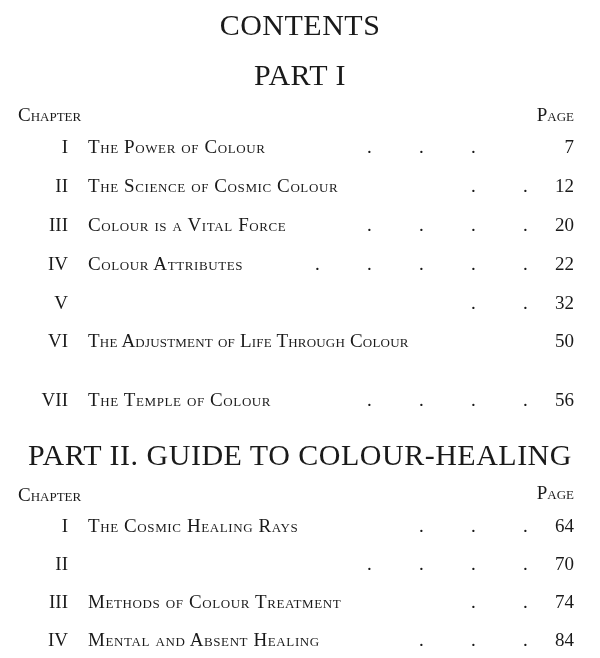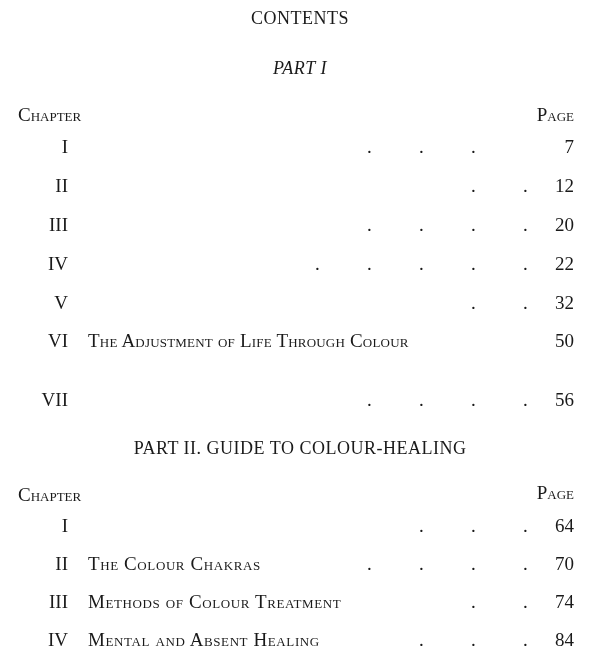--- a/index.html
+++ b/index.html
@@ -5,24 +5,24 @@
   html, body { margin: 0; padding: 0; }
   body {
     width: 600px; height: 658px; overflow: hidden;
     background: #ffffff;
     color: #1a1a1a;
     font-family: "Liberation Serif", "DejaVu Serif", serif;
     position: relative;
   }
   .title {
     position: absolute; left: 0; width: 600px; text-align: center;
-    font-size: 18px; letter-spacing: 0.5px;
+    font-size: 30px; letter-spacing: 0.5px;
   }
   .title.contents { top: 8px; }
-  .title.part1 { top: 58px; font-style: italic; }
+  .title.part1 { top: 58px; }
   .title.part2 { top: 438px; }
   .hdr {
     position: absolute; font-size: 19px; font-variant: small-caps;
   }
   .row {
     position: absolute; left: 0; width: 600px; height: 30px;
     font-size: 19px;
   }
   .num {
     position: absolute; right: 532px; text-align: right;
@@ -43,44 +43,48 @@
 
 <div>
   <div class="title contents">CONTENTS</div>
 
   <div class="title part1">PART I</div>
   <div class="hdr" style="left:18px; top:104px;">Chapter</div>
   <div class="hdr" style="right:26px; top:104px;">Page</div>
 
   <div class="row" style="top:136px;">
     <span class="num">I</span>
+    <span class="ttl">The Power of Colour</span>
     <span class="dot" style="left:367px">.</span>
     <span class="dot" style="left:419px">.</span>
     <span class="dot" style="left:471px">.</span>
     <span class="pg">7</span>
   </div>
 
   <div class="row" style="top:175px;">
     <span class="num">II</span>
+    <span class="ttl">The Science of Cosmic Colour</span>
     <span class="dot" style="left:471px">.</span>
     <span class="dot" style="left:523px">.</span>
     <span class="pg">12</span>
   </div>
 
   <div class="row" style="top:214px;">
     <span class="num">III</span>
+    <span class="ttl">Colour is a Vital Force</span>
     <span class="dot" style="left:367px">.</span>
     <span class="dot" style="left:419px">.</span>
     <span class="dot" style="left:471px">.</span>
     <span class="dot" style="left:523px">.</span>
     <span class="pg">20</span>
   </div>
 
   <div class="row" style="top:253px;">
     <span class="num">IV</span>
+    <span class="ttl">Colour Attributes</span>
     <span class="dot" style="left:315px">.</span>
     <span class="dot" style="left:367px">.</span>
     <span class="dot" style="left:419px">.</span>
     <span class="dot" style="left:471px">.</span>
     <span class="dot" style="left:523px">.</span>
     <span class="pg">22</span>
   </div>
 
   <div class="row" style="top:292px;">
     <span class="num">V</span>
@@ -90,42 +94,43 @@
   </div>
 
   <div class="row" style="top:330px;">
     <span class="num">VI</span>
     <span class="ttl" style="letter-spacing:0.2px">The Adjustment of Life Through Colour</span>
     <span class="pg">50</span>
   </div>
 
   <div class="row" style="top:389px;">
     <span class="num">VII</span>
+    <span class="ttl">The Temple of Colour</span>
     <span class="dot" style="left:367px">.</span>
     <span class="dot" style="left:419px">.</span>
     <span class="dot" style="left:471px">.</span>
     <span class="dot" style="left:523px">.</span>
     <span class="pg">56</span>
   </div>
 
   <div class="title part2">PART II. GUIDE TO COLOUR-HEALING</div>
   <div class="hdr" style="left:18px; top:484px;">Chapter</div>
   <div class="hdr" style="right:26px; top:482px;">Page</div>
 
   <div class="row" style="top:515px;">
     <span class="num">I</span>
+    <span class="ttl">The Cosmic Healing Rays</span>
     <span class="dot" style="left:419px">.</span>
     <span class="dot" style="left:471px">.</span>
     <span class="dot" style="left:523px">.</span>
     <span class="pg">64</span>
   </div>
 
   <div class="row" style="top:553px;">
     <span class="num">II</span>
-    <span class="ttl">The Colour Chakras</span>
     <span class="dot" style="left:367px">.</span>
     <span class="dot" style="left:419px">.</span>
     <span class="dot" style="left:471px">.</span>
     <span class="dot" style="left:523px">.</span>
     <span class="pg">70</span>
   </div>
 
   <div class="row" style="top:591px;">
     <span class="num">III</span>
     <span class="ttl">Methods of Colour Treatment</span>

